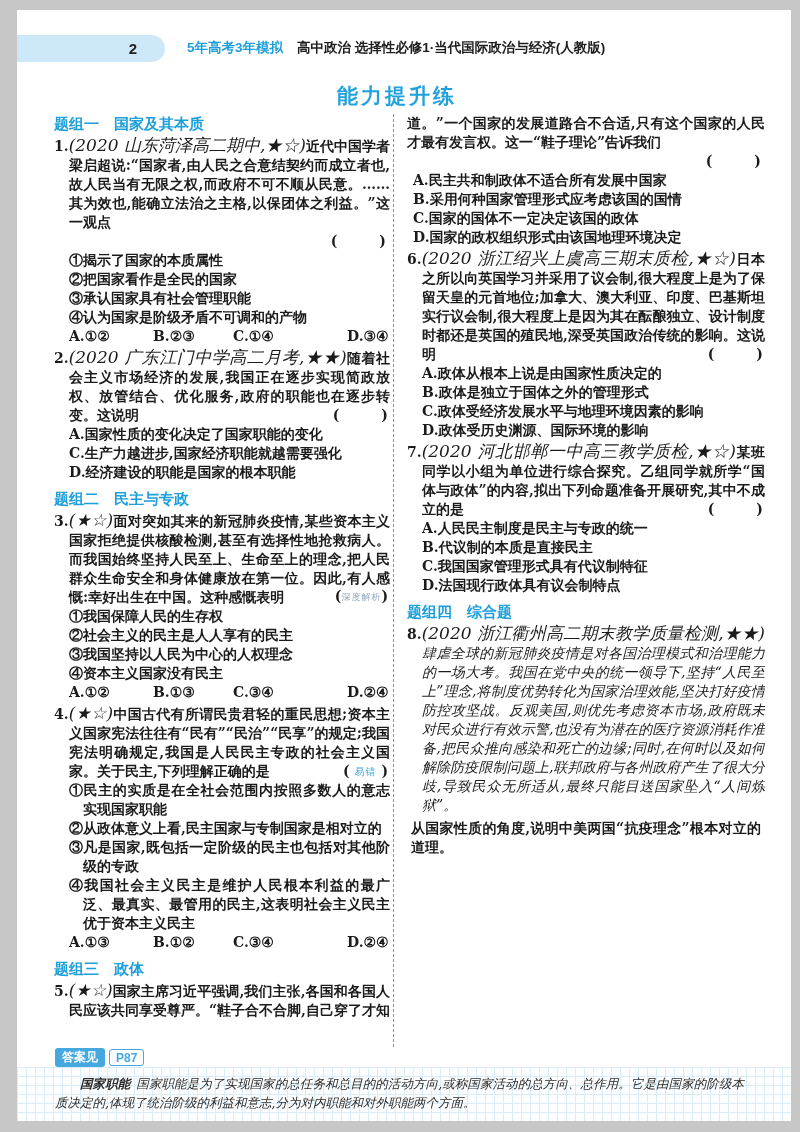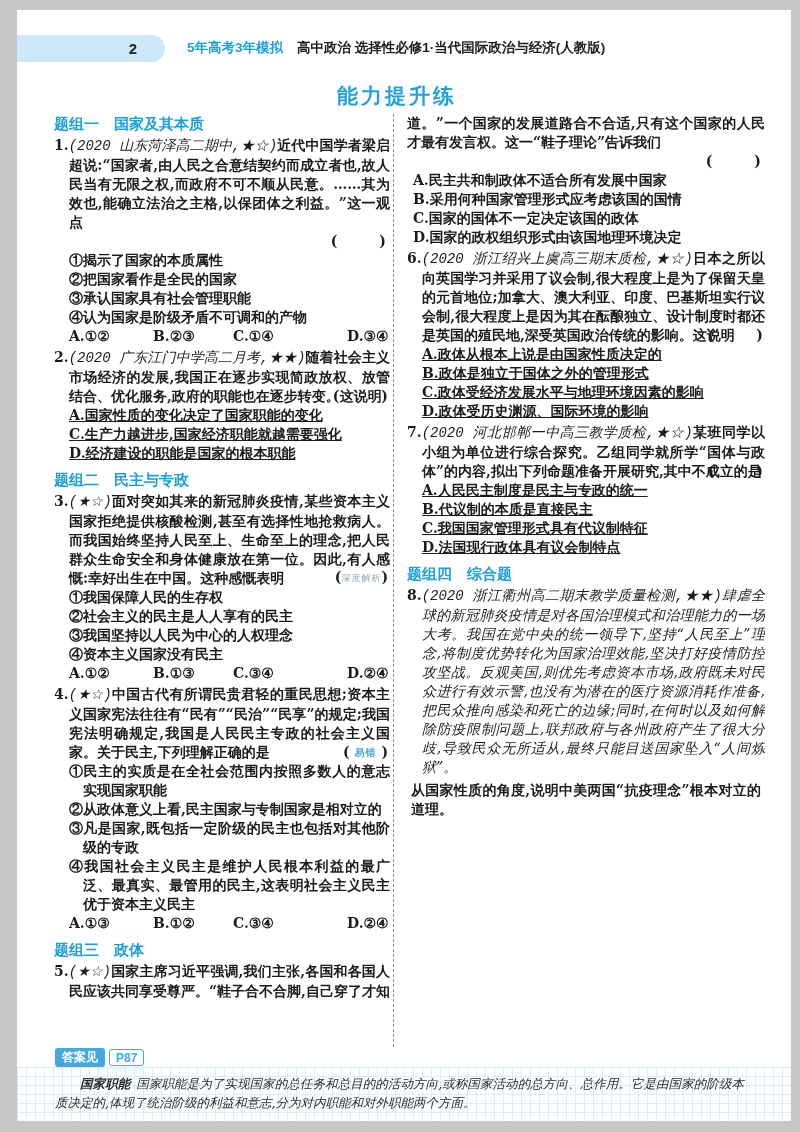--- a/index.html
+++ b/index.html
@@ -36,30 +36,30 @@
   .col { color:#1b1b1b; text-align:justify; font-weight:600; }
   .group-title {
     color:#1d9fdb; font-family:"Liberation Sans",sans-serif; font-weight:bold;
     font-size:15px; margin:7px 0 3px; text-align:left;
   }
   .group-title:first-child { margin-top:0; }
   .q { margin:0 0 2px 0; }
   .stem { position:relative; padding-left:15px; text-indent:-15px; margin:0; }
   .stem-flush { position:relative; padding-left:0; text-indent:0; margin:0; }
   .qnum { font-weight:bold; }
-  .cite { font-weight:400; font-style:italic; font-size:14px;font-family:Liberation Mono, monospace; }
+  .cite { font-weight:400; font-style:italic; font-size:17px; }
   .kai { font-weight:400; font-style:italic; }
   .bracket-line { text-align:right; padding-right:4px; margin-left:15px; }
   .abs-tag { position:absolute; right:2px; bottom:0; text-indent:0; white-space:nowrap; }
   .tag-small { font-size:9px; color:#8fa6ba; font-weight:400; letter-spacing:1px; vertical-align:1px; }
-  .tag-blue  { font-size:10px; color:#4aa9dd; font-weight:700; letter-spacing:1px; vertical-align:1px; }
+  .tag-blue  { font-size:10px; color:#4aa9dd; font-weight:400; letter-spacing:1px; vertical-align:1px; }
   .items { margin-left:15px; }
   .items > div { padding-left:14px; text-indent:-14px; }
   .opts-row { margin-left:15px; display:grid; grid-template-columns:84px 80px 114px auto; }
-  .opt-lines { margin-left:15px;text-decoration:underline; }
+  .opt-lines { margin-left:15px; }
   .opt-lines-flush { margin-left:6px; }
   .task { margin:4px; font-weight:600; }
   
   .answer-ref { position:absolute; left:38px; top:1038px; display:flex; align-items:center; }
   .answer-badge {
     background:#45a9df; color:#fff; border-radius:3px; padding:1px 7px;
     font:bold 12px "Liberation Sans",sans-serif;
   }
   .answer-page {
     margin-left:4px; background:#fff; color:#45a9df; border:1px solid #45a9df; border-radius:3px;

